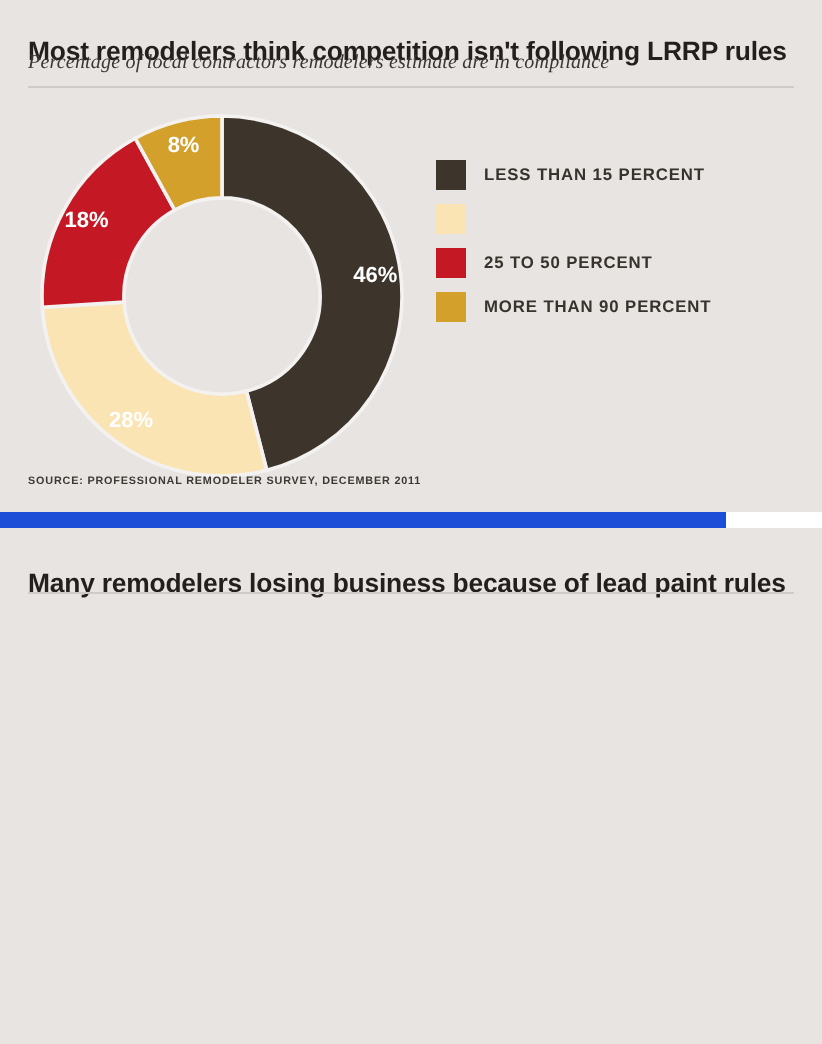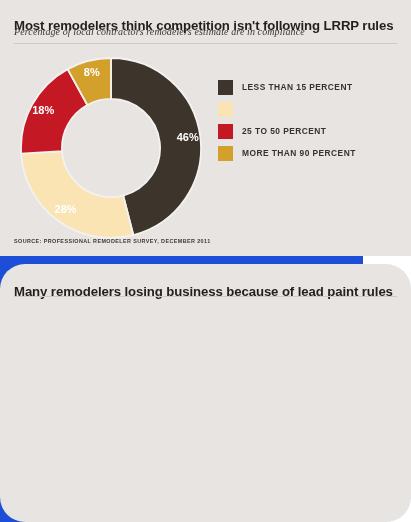--- a/index.html
+++ b/index.html
@@ -20,21 +20,21 @@
     background: #1d4ed8;
   }
   .panel {
     position: absolute;
     left: 0;
     width: 411px;
     background: #E7E4E2;
     box-sizing: border-box;
   }
   #panel-1 { top: 0; height: 256px; }
-  #panel-2 { top: 264px; height: 258px; border-radius: 25px; }
+  #panel-2 { top: 264px; height: 258px; }
 
   .panel-title {
     position: absolute;
     left: 14px;
     top: 9px;
     font-size: 13.2px;
     font-weight: bold;
     color: #231f1c;
     letter-spacing: -0.1px;
     white-space: nowrap;

